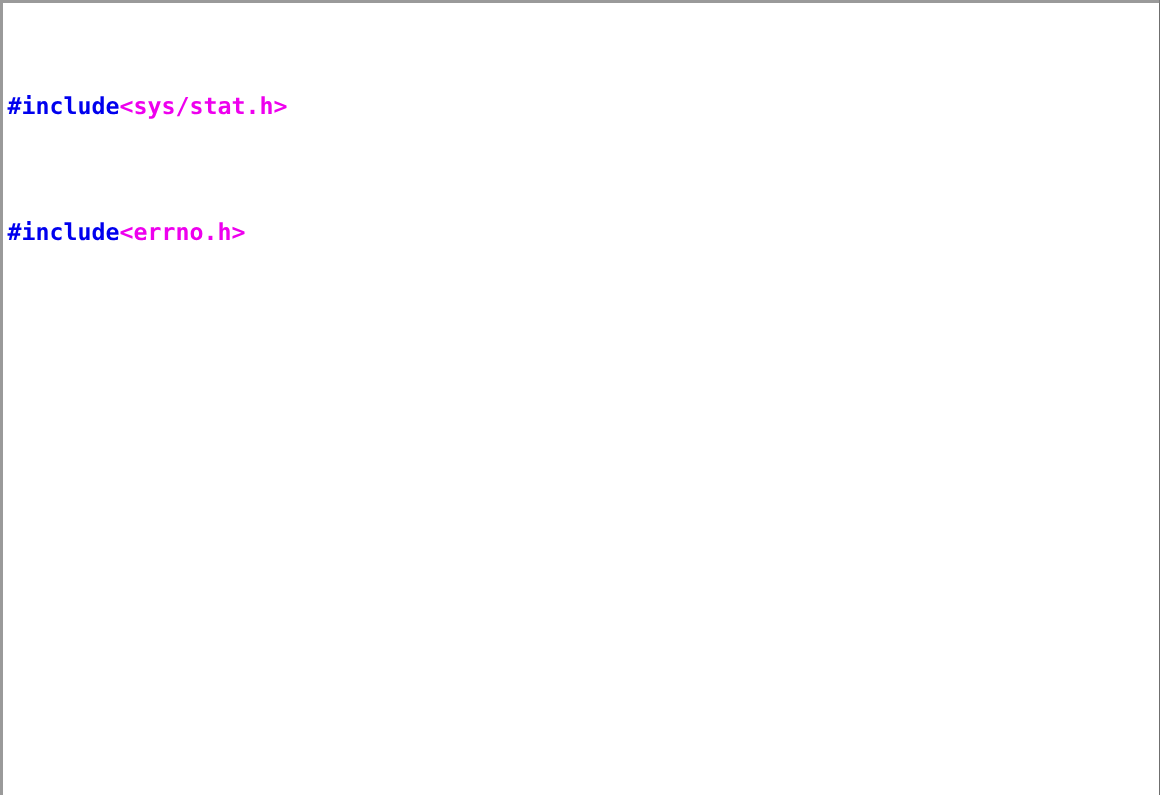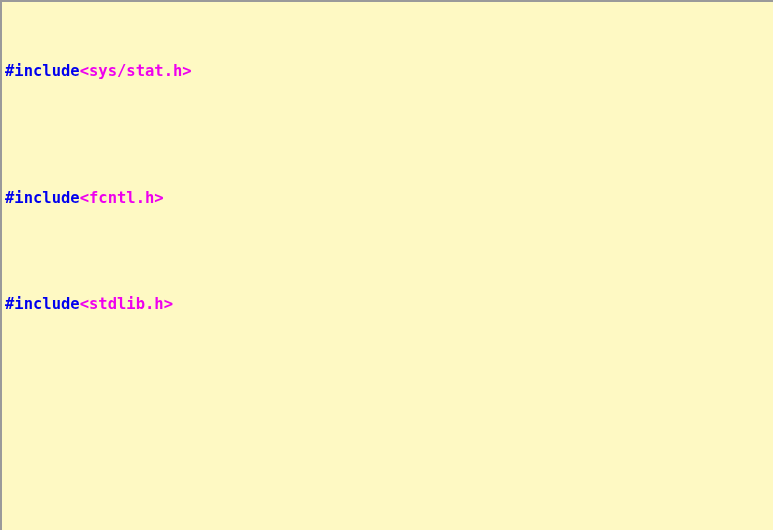--- a/index.html
+++ b/index.html
@@ -11,21 +11,21 @@
     width: 773px;
     height: 530px;
     overflow: hidden;
     font-family: "DejaVu Sans Mono", "Liberation Mono", monospace;
   }
 
   #editor {
     position: relative;
     width: 773px;
     height: 530px;
-    background: #fef9c3;
+    background: #ffffff;
     box-sizing: border-box;
     border-top: 2px solid #9a9a9a;
     border-left: 2px solid #9a9a9a;
     overflow: hidden;
   }
 
   #code {
     position: absolute;
     left: 3px;
     top: -5px;
@@ -43,26 +43,25 @@
   .t-hdr     { color: #ee00ee; font-weight: bold; }   
 </style>
 </head>
 <body>
 
 <div id="editor">
   <div id="code">
 
     <span class="ln"><span class="t-pre">#include</span><span class="t-hdr">&lt;sys/stat.h&gt;</span></span>
 
+    <span class="ln"><span class="t-pre">#include</span><span class="t-hdr">&lt;errno.h&gt;</span></span>
 
 
-    <span class="ln"><span class="t-pre">#include</span><span class="t-hdr">&lt;fcntl.h&gt;</span></span>
 
 
-    <span class="ln"><span class="t-pre">#include</span><span class="t-hdr">&lt;stdlib.h&gt;</span></span>
 
     
 
     
 
     
 
     
 
     

